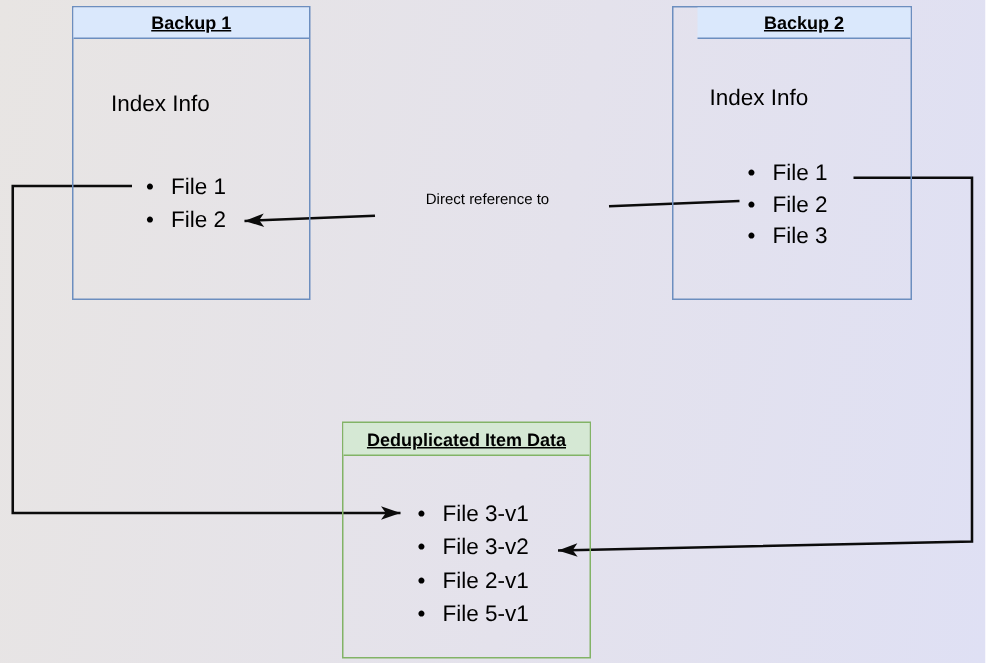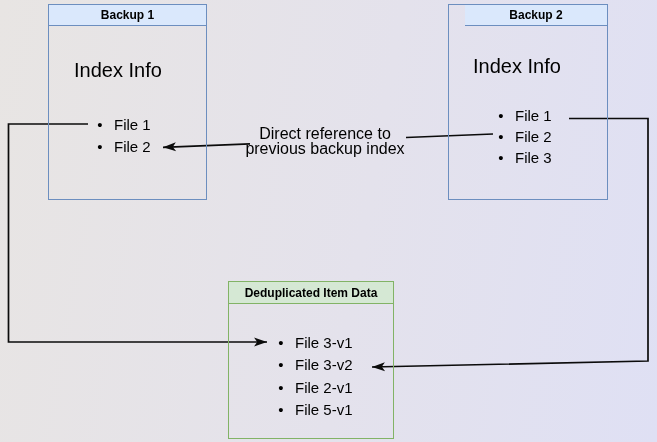--- a/index.html
+++ b/index.html
@@ -46,27 +46,28 @@
   .box.blue  { border-color: var(--blue_border); }
   .box.green { border-color: var(--green_border); }
   .box-header {
     width: 100%;
     display: flex;
     align-items: center;
     justify-content: center;
     font-weight: bold;
     font-size: 12px;
     border-bottom: 1px solid;
+    text-decoration: underline;
   }
   .blue  .box-header { background: var(--blue_fill);  border-color: var(--blue_border); }
   .green .box-header { background: var(--green_fill); border-color: var(--green_border); }
 
   .subtitle {
     position: absolute;
-    font-size: 20px;
+    font-size: 15px;
     line-height: 16px;
     white-space: nowrap;
     text-align: center;
   }
   .items { position: absolute; }
   .row {
     display: flex;
     align-items: center;
     white-space: nowrap;
     font-size: 15px;
@@ -77,21 +78,21 @@
     text-align: center;
     font-size: 15px;
   }
   .row-label { padding-left: 7px; }
 
   .annotation {
     position: absolute;
     left: 225px; top: 126px;
     width: 200px;
     text-align: center;
-    font-size: 16px;
+    font-size: 10px;
     line-height: 15px;
     white-space: nowrap;
   }
 </style>
 </head>
 <body>
 
 <div class="canvas">
 
   <svg class="overlay" viewBox="0 0 657 442" xmlns="http://www.w3.org/2000/svg">
@@ -157,16 +158,15 @@
       <span class="row-label">File 2-v1</span>
     </div>
     <div class="row" style="height:22.5px;">
       <span class="bullet">•</span>
       <span class="row-label">File 5-v1</span>
     </div>
   </div>
 
   <div class="annotation">
     <div>Direct reference to</div>
-    <div>previous backup index</div>
   </div>
 
 </div>
 
 </body></html>

